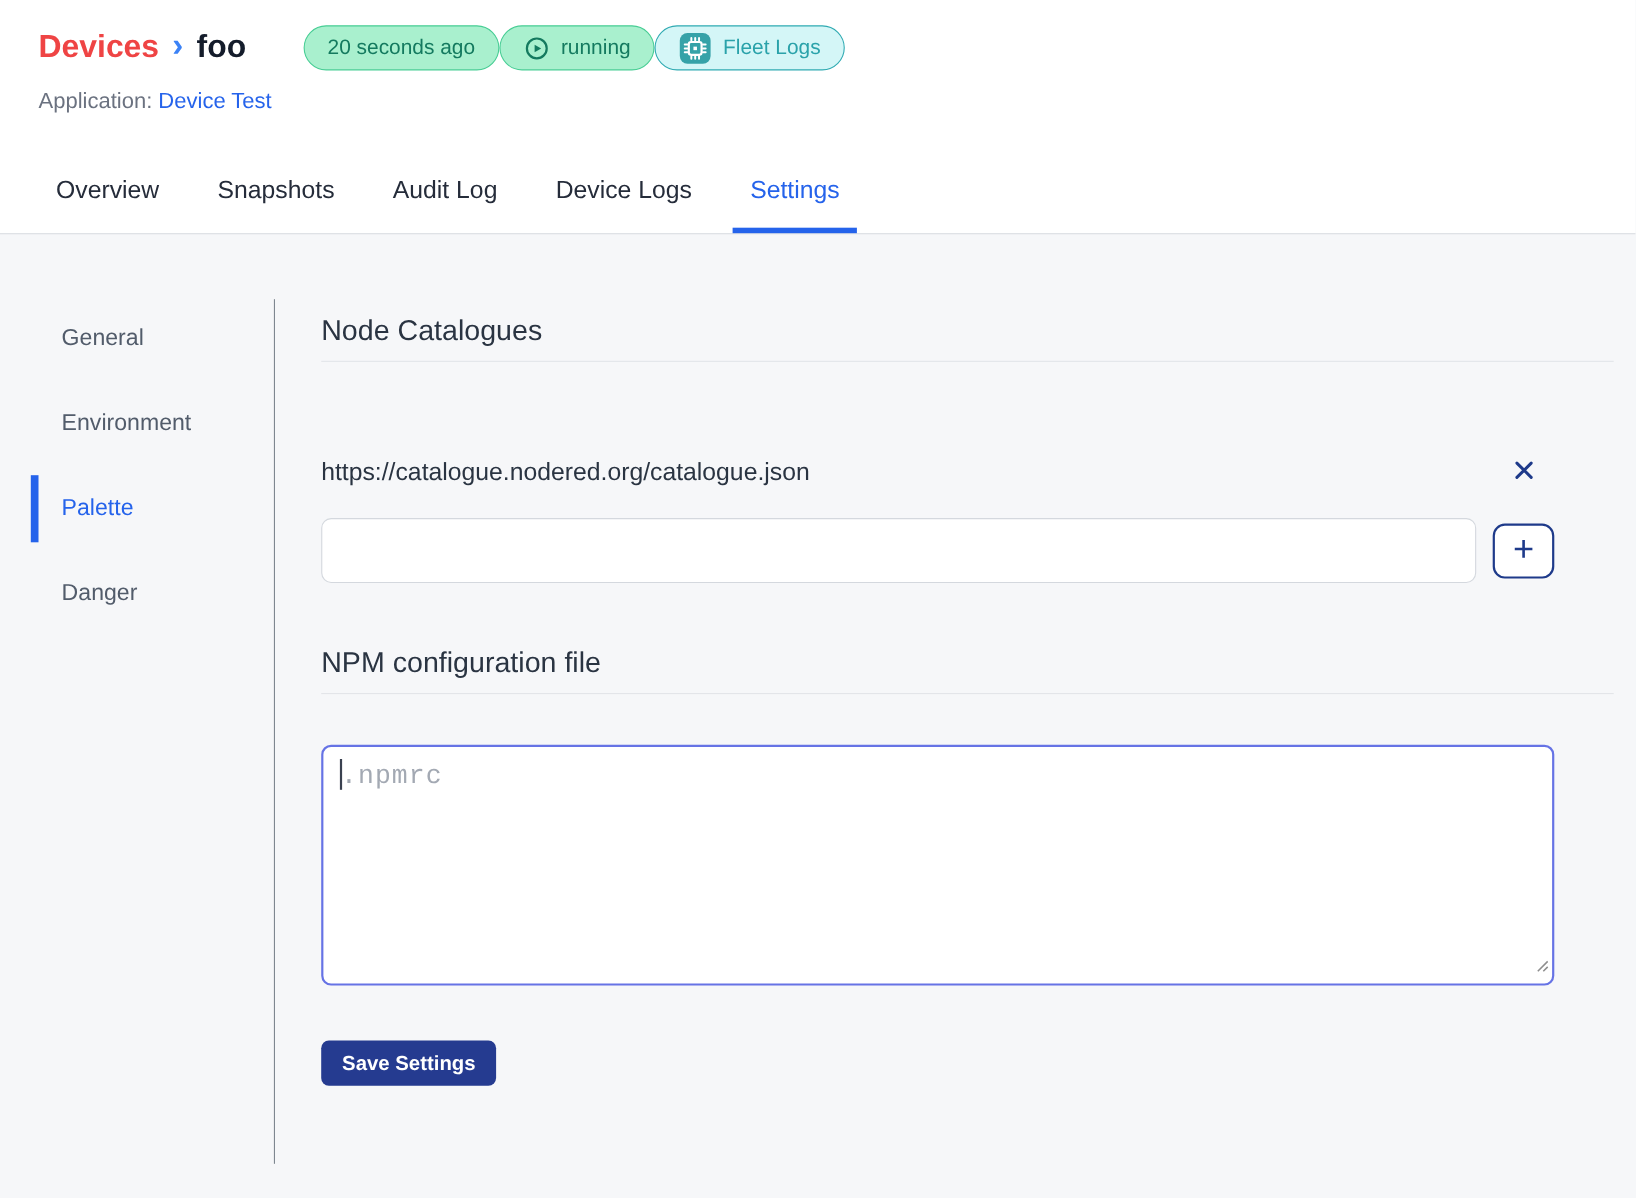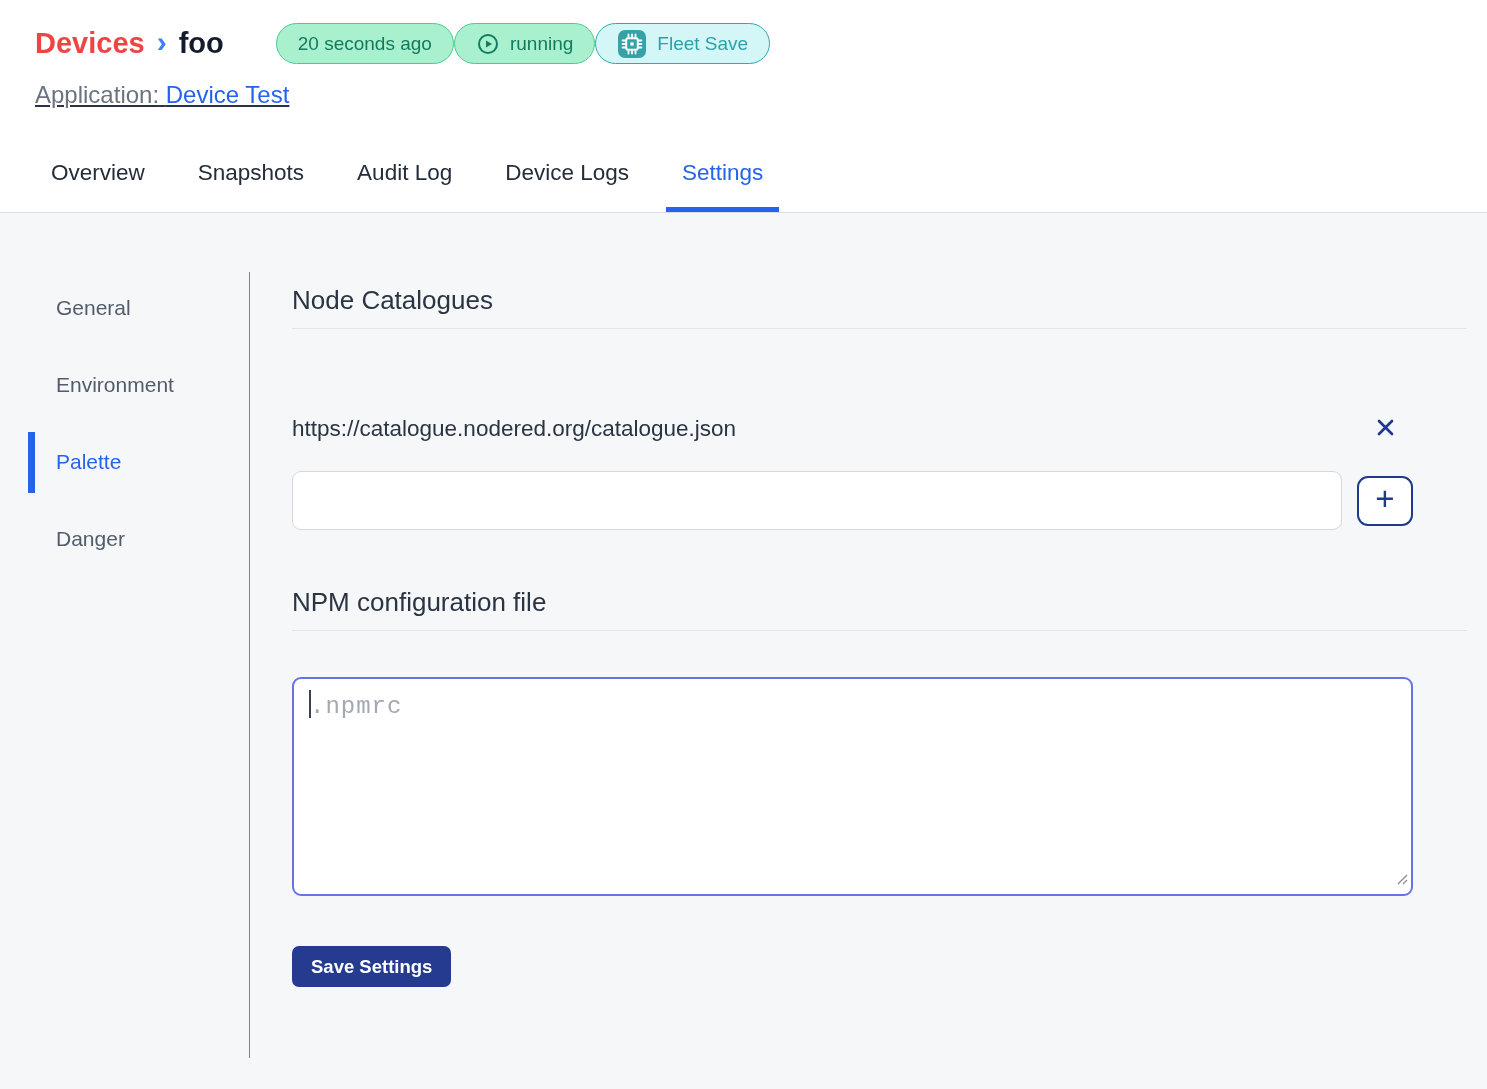--- a/index.html
+++ b/index.html
@@ -60,22 +60,21 @@
     color: #147A5F;
   }
   .badge.teal {
     background: #D4F6F7;
     border: 1.5px solid #2FAAB2;
     color: #2AA2AA;
   }
   .badge .bicon { display: flex; align-items: center; }
   .app-row {
     margin: 17px 0 0 35px;
-    font-size: 24px;
-    text-decoration: underline;
+    font-size: 20px;
   }
   .app-label { color: #6B7280; }
   .app-link { color: #2563EB; cursor: pointer; }
 
   
   .tabs {
     position: absolute;
     left: 35px;
     bottom: 0;
     display: flex;
@@ -281,21 +280,21 @@
       </span>
       <span class="badge teal">
         <span class="bicon">
           <svg width="30" height="30" viewBox="0 0 30 30" fill="none">
             <rect x="1" y="1" width="28" height="28" rx="7" fill="#35A2A8"></rect>
             <rect x="9.2" y="9.2" width="11.6" height="11.6" rx="2" stroke="#FFFFFF" stroke-width="2"></rect>
             <rect x="13.4" y="13.4" width="3.2" height="3.2" fill="#FFFFFF"></rect>
             <path d="M11.5 5.5v2.4 M15 5.5v2.4 M18.5 5.5v2.4 M11.5 22.1v2.4 M15 22.1v2.4 M18.5 22.1v2.4 M5.5 11.5h2.4 M5.5 15h2.4 M5.5 18.5h2.4 M22.1 11.5h2.4 M22.1 15h2.4 M22.1 18.5h2.4" stroke="#FFFFFF" stroke-width="1.8" stroke-linecap="round"></path>
           </svg>
         </span>
-        <span>Fleet Save</span>
+        <span>Fleet Logs</span>
       </span>
     </div>
   </div>
 
   <div class="app-row">
     <span class="app-label">Application:</span>
     <span class="app-link">Device Test</span>
   </div>
 
   <ul class="tabs">

